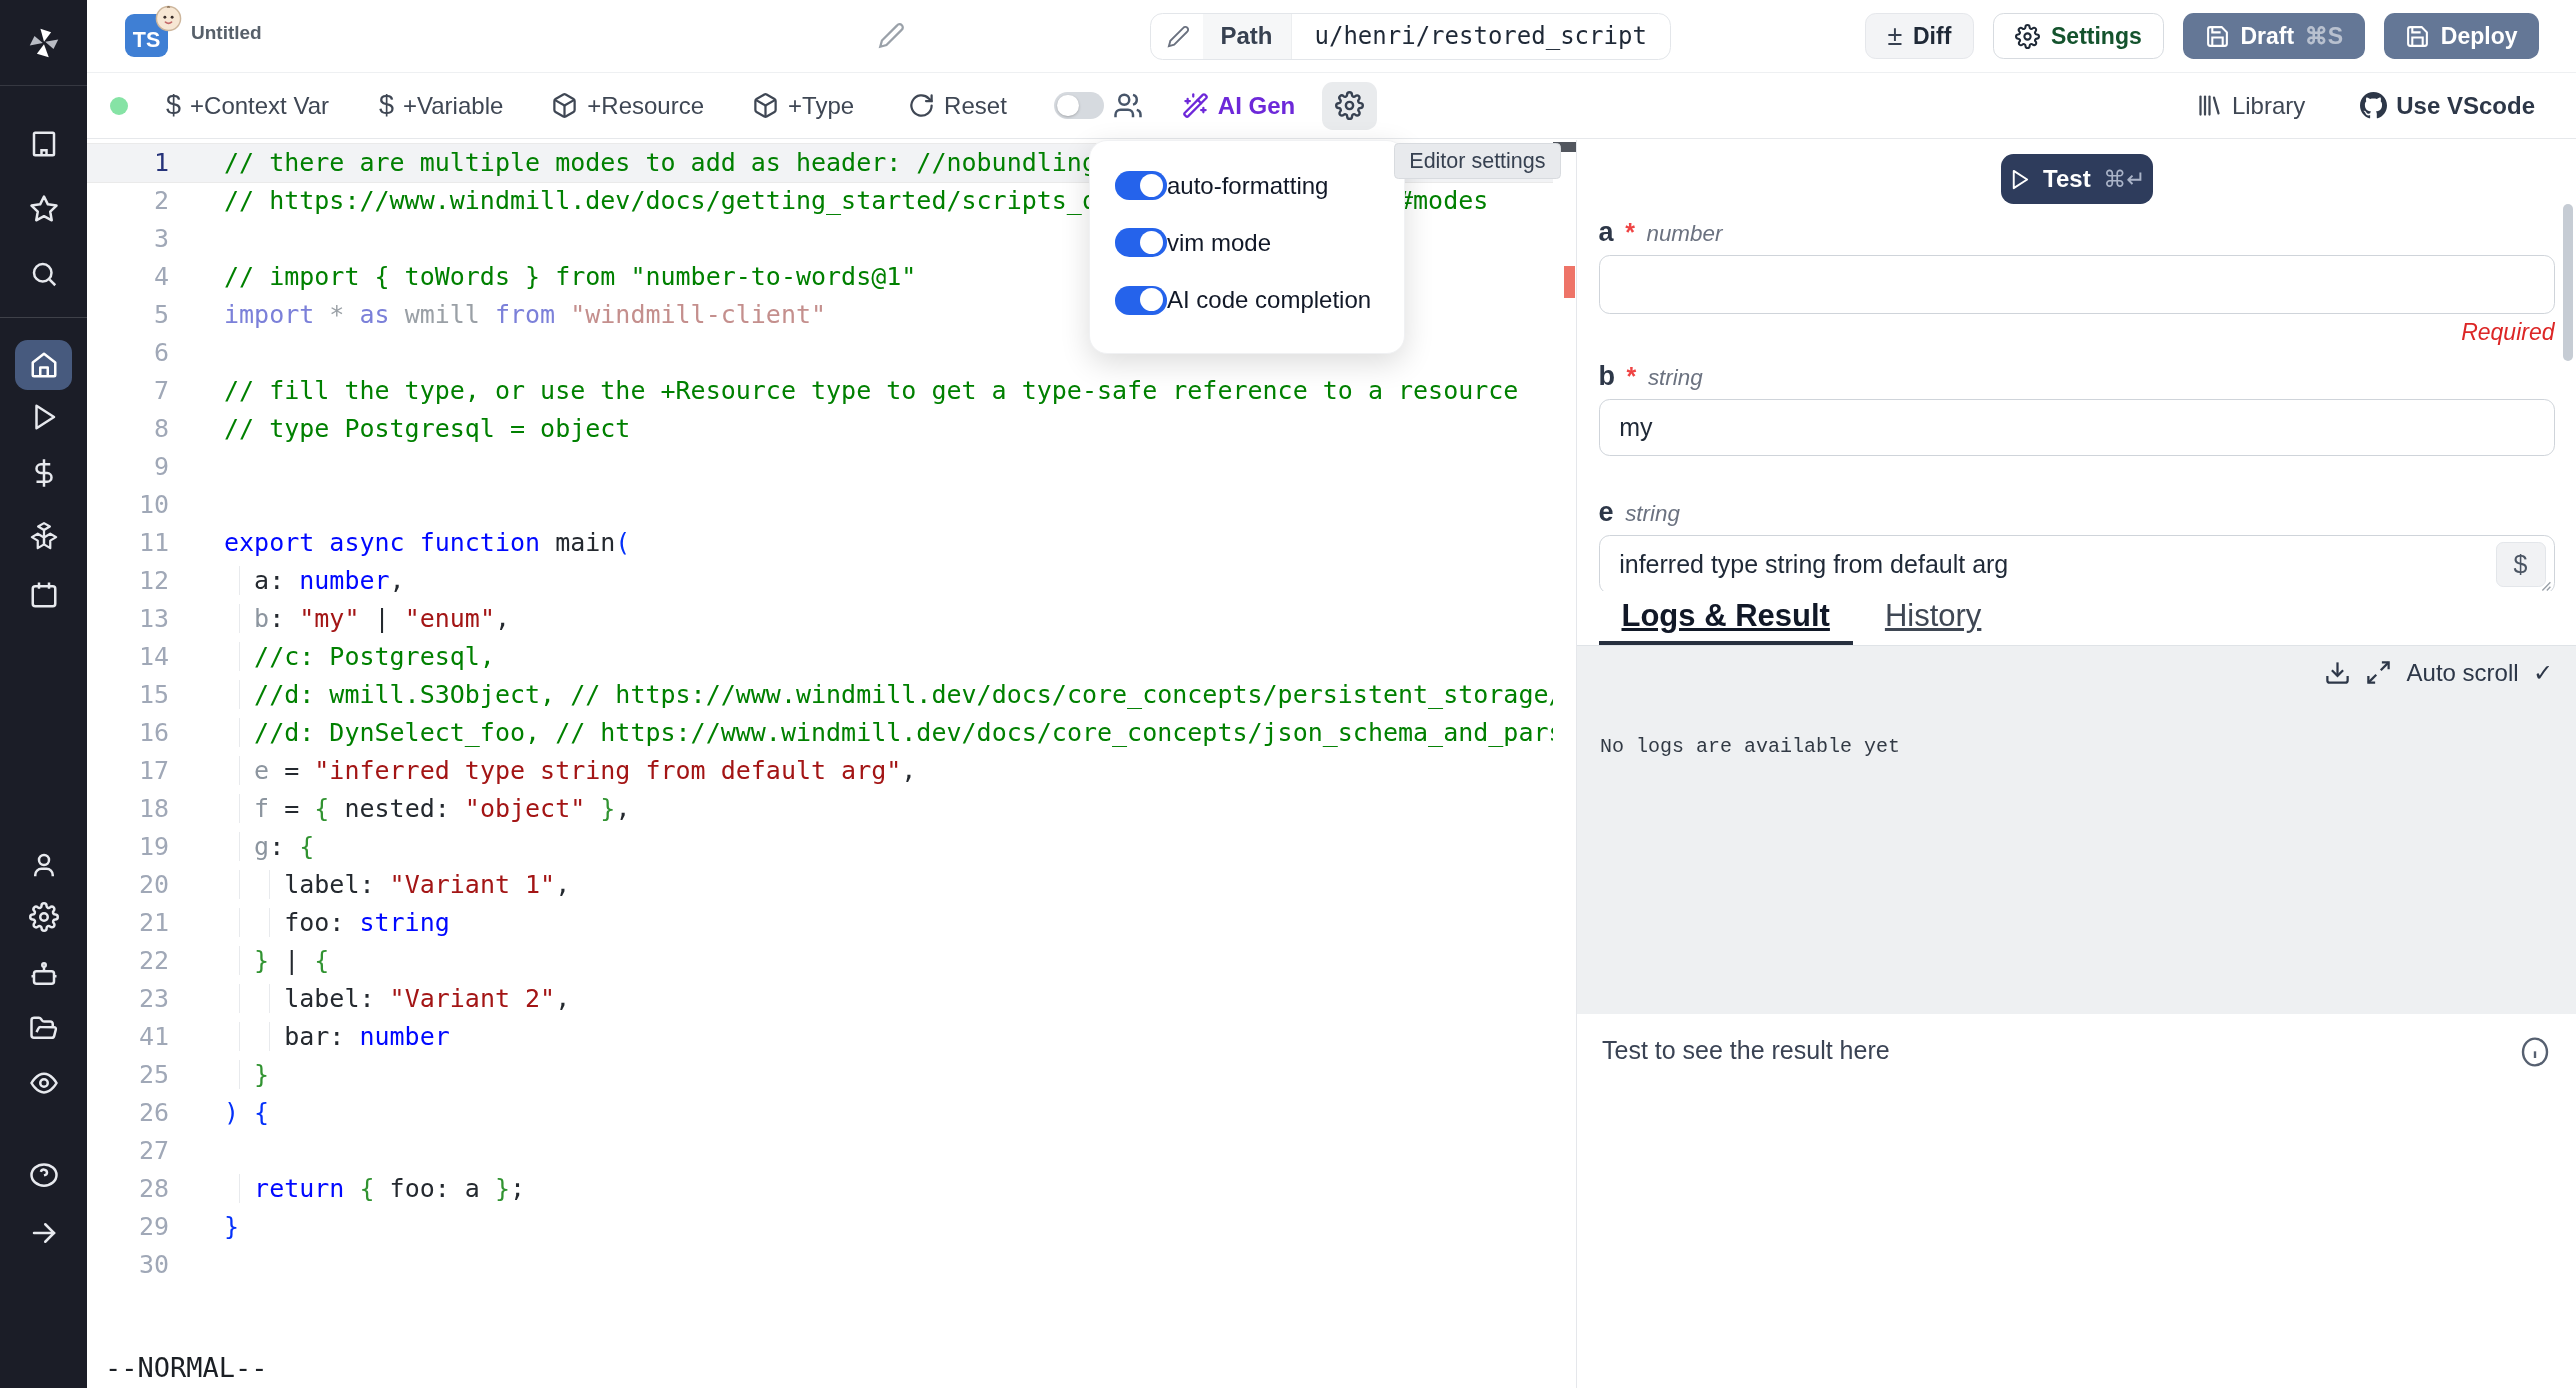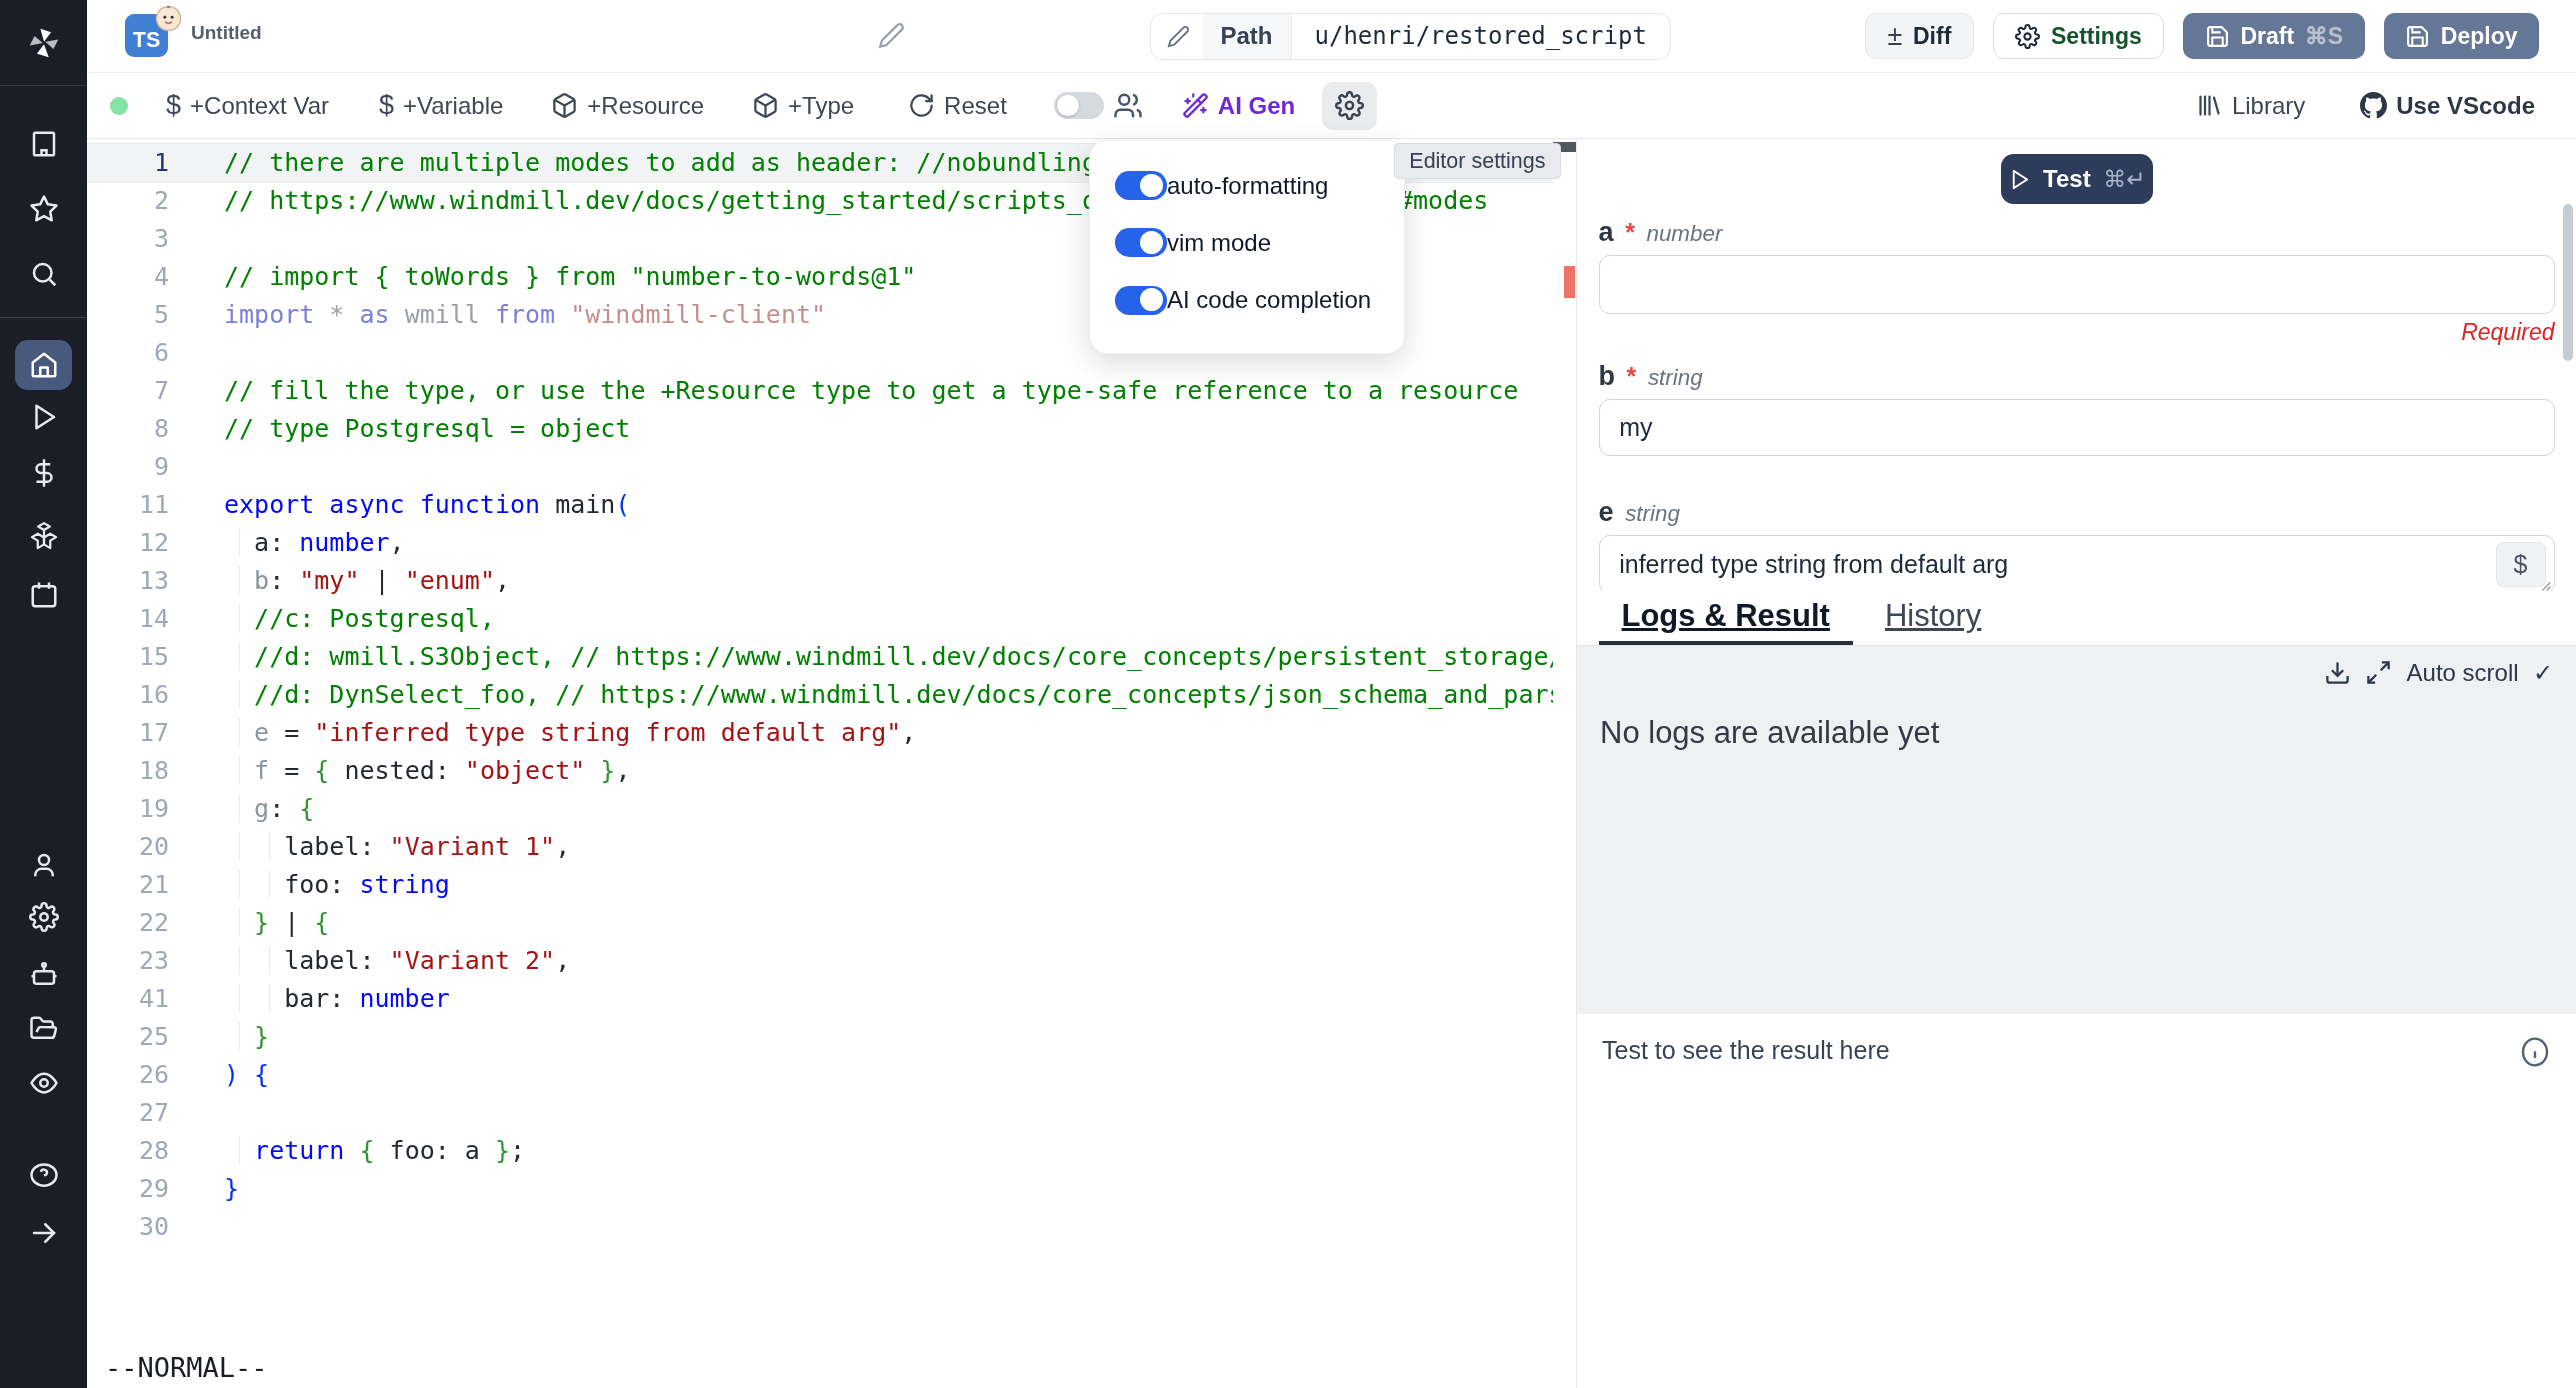--- a/index.html
+++ b/index.html
@@ -95,21 +95,21 @@
   .dollar-btn { position:absolute; right:9px; top:7.2px; width:50px; height:45px; background:#f1f2f4; border:1.3px solid #e3e6ea; border-radius:7.2px; font-size:25px; color:#4b5563; display:flex; align-items:center; justify-content:center; cursor:pointer; }
   .resize-h { position:absolute; right:3.6px; bottom:2.7px; color:#9aa1a9; }
   .reqrow { display:flex; justify-content:flex-end; margin-top:5.4px; font-size:23px; color:#dc2626;font-style:italic; }
   .mt-b { margin-top:14.3px; } .mt-e { margin-top:41px; }
   .tabbar { position:absolute; top:451px; left:0; right:0; height:55px; border-bottom:1.3px solid #dfe3e7; display:flex; align-items:stretch; padding-left:21.5px; gap:9px; background:#fff; }
   .tab { display:flex; align-items:center; padding:0 23px; font-size:31px; color:#3f4754; cursor:pointer; border-bottom:4.5px solid transparent;text-decoration:underline; }
   .tab.active { font-weight:600; color:#111827; border-bottom-color:#27303f; }
   .logs { position:absolute; top:506px; left:0; right:0; height:368px; background:#eef0f2; padding:12.5px 23px; }
   .logtools { display:flex; justify-content:flex-end; align-items:center; gap:14.3px; color:#2d3748; font-size:24px; }
   .logtools svg { width:27px; height:27px; }
-  .nologs { margin-top:28px; font-family:Liberation Sans, sans-serif; font-size:31px; color:#323a45; }
+  .nologs { margin-top:48px; font-family:Liberation Mono, monospace; font-size:20px; color:#323a45; }
   .result { position:absolute; top:874px; left:0; right:0; bottom:0; background:#fff; padding:21.5px 25px; }
   .result-row { display:flex; justify-content:space-between; align-items:flex-start; color:#3a4354; font-size:25px; }
   .info-ic { color:#566070; }
   .panel-thumb { position:absolute; right:2.7px; top:64px; width:10.7px; height:157px; background:#c6ccd4; border-radius:5.4px; }
 
   
   .dropdown { position:absolute; left:1089px; top:140px; width:316px; height:214px; background:#fff; border:0.9px solid #f0f1f3; border-radius:18px; box-shadow:0 9px 30px rgba(0,0,0,.14); z-index:60; padding:23px 0 0 25px; }
   .drow { display:flex; align-items:center; height:43px; margin-bottom:14.3px; }
   .dsw { width:52px; height:29px; border-radius:14.3px; background:#2563eb; position:relative; cursor:pointer; flex:0 0 52px; }
   .dsw .knob { position:absolute; right:3.6px; top:2.7px; width:23px; height:23px; border-radius:50%; background:#fff; }
@@ -377,20 +377,21 @@
         <div id="code-lines">
             <div class="crow hl"><span class="lnum">1</span><span class="lc"><span class="t-c">// there are multiple modes to add as header: //nobundling</span></span></div>
             <div class="crow"><span class="lnum">2</span><span class="lc"><span class="t-c">// </span><span class="t-cl">https://www.windmill.dev/docs/getting_started/scripts_quickstart/typescript#modes</span></span></div>
             <div class="crow"><span class="lnum">3</span><span class="lc"></span></div>
             <div class="crow"><span class="lnum">4</span><span class="lc"><span class="t-c">// import { toWords } from "number-to-words@1"</span></span></div>
             <div class="crow"><span class="lnum">5</span><span class="lc sq"><span class="t-kf">import</span><span class="t-gf"> * </span><span class="t-kf">as</span><span class="t-gf"> wmill </span><span class="t-kf">from</span><span class="t-sf"> "windmill-client"</span></span></div>
             <div class="crow"><span class="lnum">6</span><span class="lc"></span></div>
             <div class="crow"><span class="lnum">7</span><span class="lc"><span class="t-c">// fill the type, or use the +Resource type to get a type-safe reference to a resource</span></span></div>
             <div class="crow"><span class="lnum">8</span><span class="lc"><span class="t-c">// type Postgresql = object</span></span></div>
             <div class="crow"><span class="lnum">9</span><span class="lc"></span></div>
+            <div class="crow"><span class="lnum">10</span><span class="lc"></span></div>
             <div class="crow"><span class="lnum">11</span><span class="lc"><span class="t-k">export async function </span><span class="t-d">main</span><span class="t-bb">(</span></span></div>
             <div class="crow g1"><span class="lnum">12</span><span class="lc"><span class="t-d">  a</span><span class="t-p">: </span><span class="t-t">number</span><span class="t-p">,</span></span></div>
             <div class="crow g1"><span class="lnum">13</span><span class="lc"><span class="t-v">  b</span><span class="t-p">: </span><span class="t-s">"my"</span><span class="t-p"> | </span><span class="t-s">"enum"</span><span class="t-p">,</span></span></div>
             <div class="crow g1"><span class="lnum">14</span><span class="lc"><span class="t-c">  //c: Postgresql,</span></span></div>
             <div class="crow g1"><span class="lnum">15</span><span class="lc"><span class="t-c">  //d: wmill.S3Object, // </span><span class="t-cl">https://www.windmill.dev/docs/core_concepts/persistent_storage/large_data_files</span></span></div>
             <div class="crow g1"><span class="lnum">16</span><span class="lc"><span class="t-c">  //d: DynSelect_foo, // </span><span class="t-cl">https://www.windmill.dev/docs/core_concepts/json_schema_and_parsing</span></span></div>
             <div class="crow g1"><span class="lnum">17</span><span class="lc"><span class="t-v">  e</span><span class="t-p"> = </span><span class="t-s">"inferred type string from default arg"</span><span class="t-p">,</span></span></div>
             <div class="crow g1"><span class="lnum">18</span><span class="lc"><span class="t-v">  f</span><span class="t-p"> = </span><span class="t-bg">{</span><span class="t-d"> nested</span><span class="t-p">: </span><span class="t-s">"object"</span><span class="t-bg"> }</span><span class="t-p">,</span></span></div>
             <div class="crow g1"><span class="lnum">19</span><span class="lc"><span class="t-v">  g</span><span class="t-p">: </span><span class="t-bg">{</span></span></div>
             <div class="crow g2"><span class="lnum">20</span><span class="lc"><span class="t-d">    label</span><span class="t-p">: </span><span class="t-s">"Variant 1"</span><span class="t-p">,</span></span></div>

